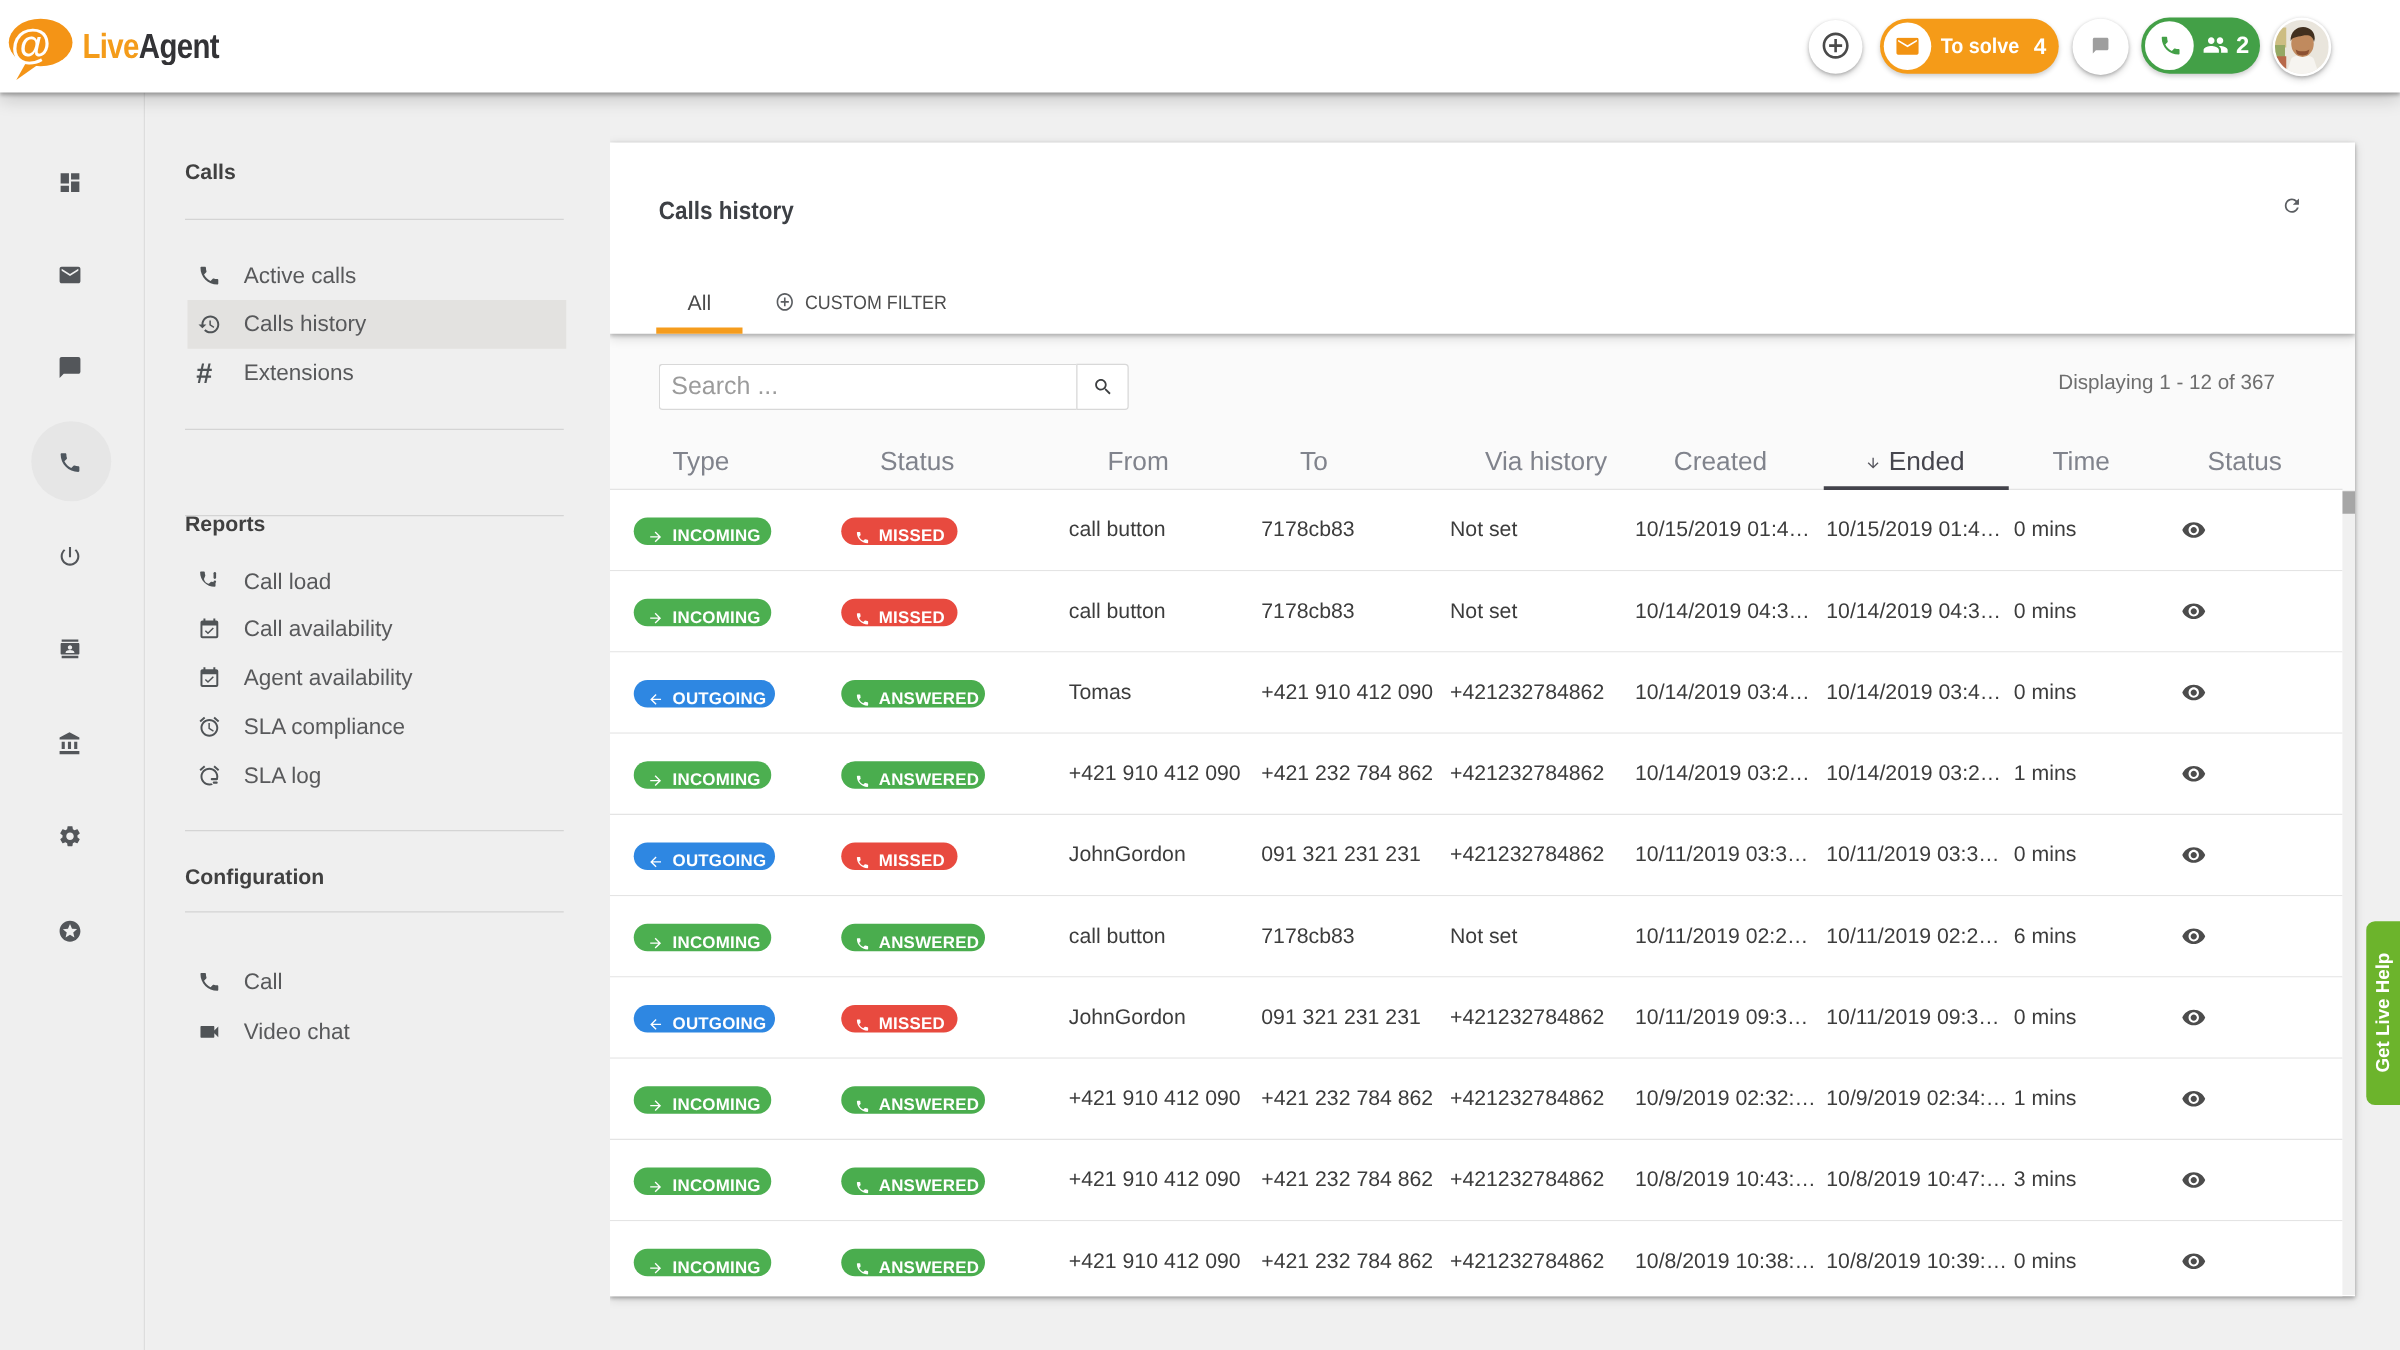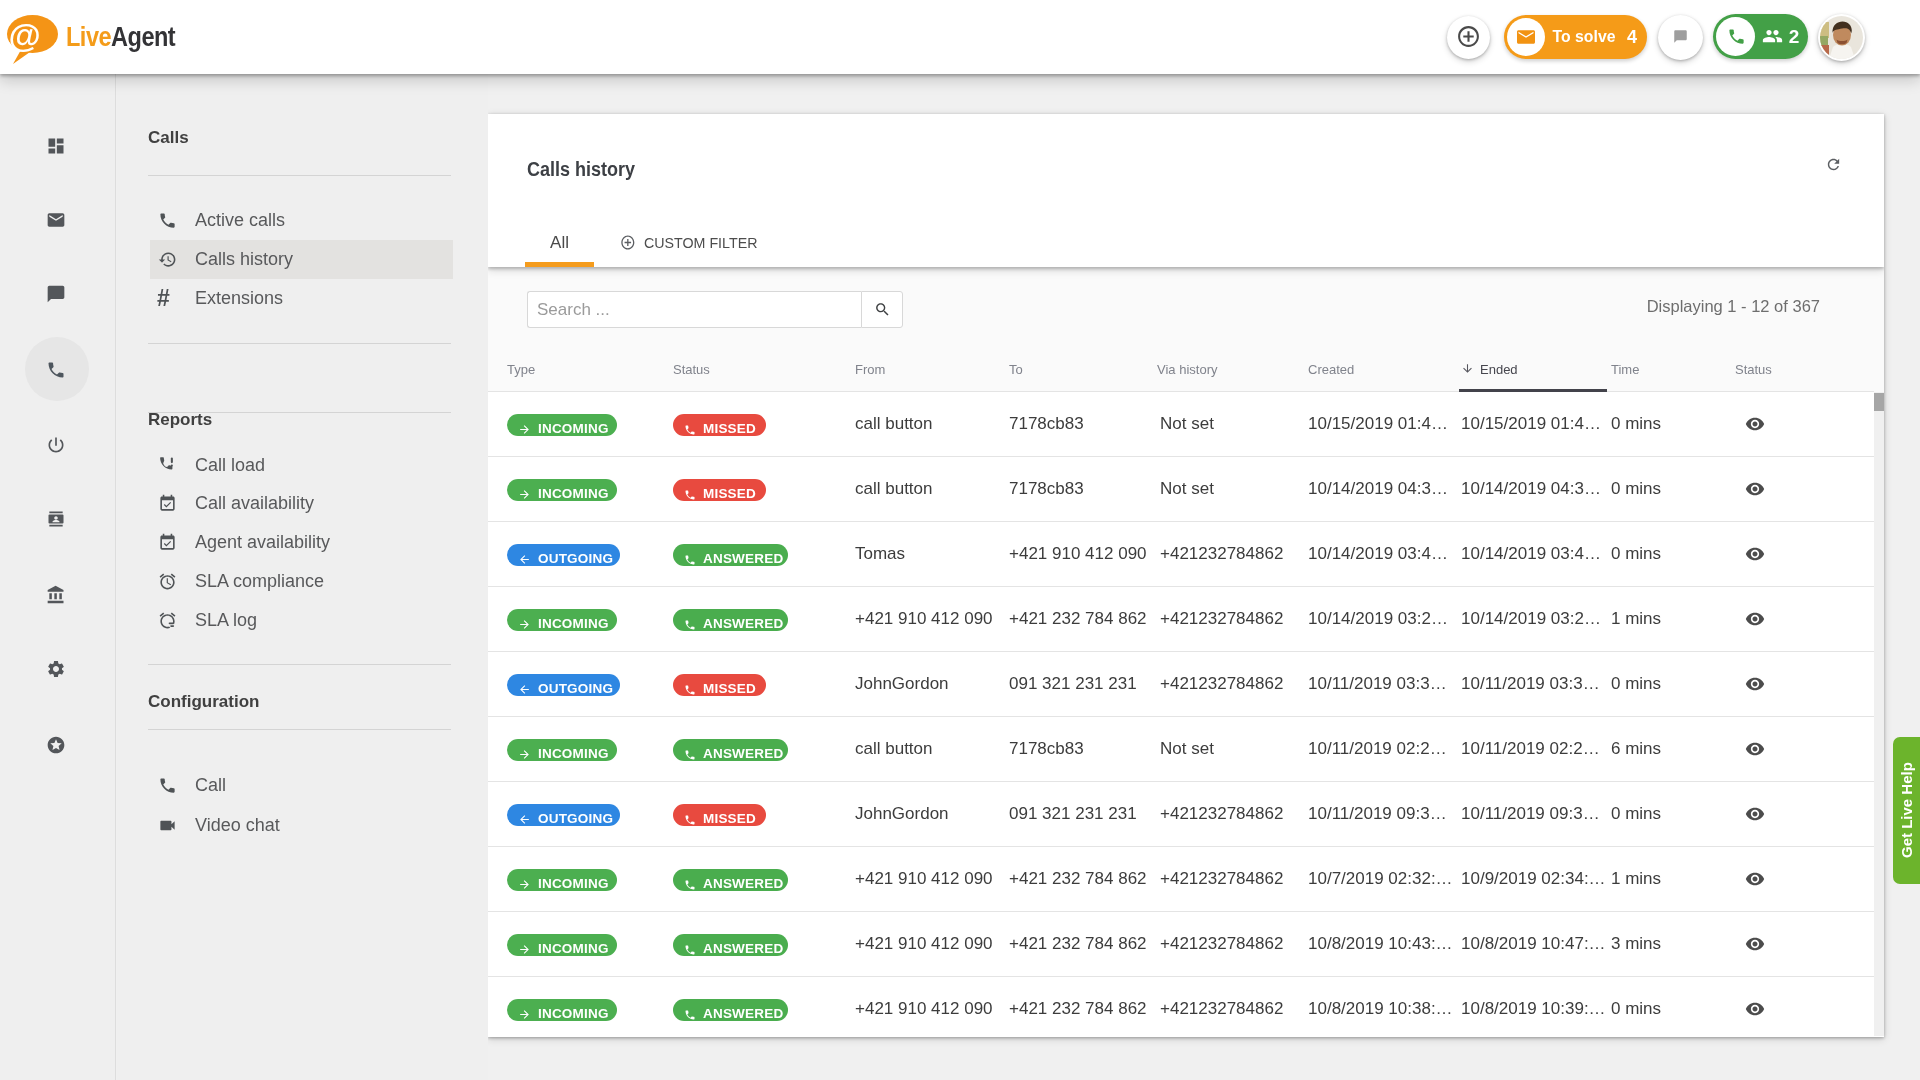--- a/index.html
+++ b/index.html
@@ -38,26 +38,26 @@
   box-shadow:0 2px 3px rgba(0,0,0,.22), 0 4px 8px rgba(0,0,0,.12); }
 #cardtitle { position:absolute; left:39px; top:43.5px; font-size:20px; font-weight:bold; color:#3d4045; transform:scaleX(0.9); transform-origin:left center; }
 #refreshic { position:absolute; left:1337px; top:42px; }
 #tab-all { position:absolute; left:37px; top:113px; width:69px; height:40px; text-align:center; font-size:17px; color:#4a4a4a; line-height:32px; }
 #tab-all .under { position:absolute; left:0; bottom:0; width:69px; height:5px; background:#f59c1d; }
 #tab-cf { position:absolute; left:132px; top:113px; height:40px; font-size:15.5px; color:#4d4d4d; line-height:32px; letter-spacing:0; transform:scaleX(0.92); transform-origin:left center; }
 #tab-cf svg { vertical-align:-3px; margin-right:9px; }
 
 #cardbody { position:absolute; left:0; top:153px; width:1396px; height:769px; background:#fafafa; }
 #search { position:absolute; left:39px; top:24px; height:37px; display:flex; }
-#search input { width:334px; height:37px; border:1px solid #d8d8d8; border-right:none; border-radius:3px 0 0 3px; background:#fff; padding:0 9px; font-size:17px; font-family:"Liberation Sans",sans-serif; color:#444; }
+#search input { width:334px; height:37px; border:1px solid #d8d8d8; border-right:none; border-radius:3px 0 0 3px; background:#fff; padding:0 9px; font-size:20px; font-family:"Liberation Sans",sans-serif; color:#444; }
 #search input::placeholder { color:#9b9b9b; }
 #search .sbtn { width:42px; height:37px; border:1px solid #d8d8d8; border-radius:0 3px 3px 0; background:#fff; display:flex; align-items:center; justify-content:center; }
 #displaying { position:absolute; right:64px; top:30px; font-size:16.5px; color:#6e6e6e; }
 
-.th { position:absolute; top:88px; height:30px; line-height:30px; font-size:13px; color:#80838c; }
+.th { position:absolute; top:88px; height:30px; line-height:30px; font-size:21px; color:#80838c;margin-left:31px; }
 #th-ended { color:#46464e; }
 #ended-under { position:absolute; left:971px; top:122px; width:148px; height:3px; background:#43434b; z-index:3;}
 #headline { position:absolute; left:0; top:124px; width:1386px; height:1px; background:#e4e4e4; }
 
 #rows { position:absolute; left:0; top:125px; width:1386px; }
 .row { position:relative; width:1386px; height:65px; background:#fff; border-bottom:1px solid #e4e4e4; }
 .cell { position:absolute; top:0; height:64px; line-height:64px; font-size:17px; color:#3c3c3c; white-space:nowrap; }
 .c-from { left:367px; } .c-to { left:521px; } .c-via { left:672px; }
 .c-created { left:820px; } .c-ended { left:973px; } .c-time { left:1123px; }
 .badge { position:absolute; top:21.5px; height:22px; border-radius:11px; color:#fff; font-size:13.5px; font-weight:bold; letter-spacing:0.2px; display:flex; align-items:flex-end; }
@@ -346,21 +346,21 @@
       <div class="row">
           <div class="badge b-type b-in"><svg width="13" height="13" viewBox="0 0 24 24" fill="#fff">
               <path d="M12 4l-1.41 1.41L16.17 11H4v2h12.17l-5.58 5.59L12 20l8-8z"></path>
             </svg>INCOMING</div>
           <div class="badge b-status b-ans"><svg width="12" height="12" viewBox="0 0 24 24" fill="#fff">
               <path d="M6.62 10.79c1.44 2.83 3.76 5.14 6.59 6.59l2.2-2.2c.27-.27.67-.36 1.02-.24 1.12.37 2.33.57 3.57.57.55 0 1 .45 1 1V20c0 .55-.45 1-1 1-9.39 0-17-7.61-17-17 0-.55.45-1 1-1h3.5c.55 0 1 .45 1 1 0 1.25.2 2.45.57 3.57.11.35.03.74-.25 1.02l-2.2 2.2z"></path>
             </svg>ANSWERED</div>
           <div class="cell c-from">+421 910 412 090</div>
           <div class="cell c-to">+421 232 784 862</div>
           <div class="cell c-via">+421232784862</div>
-          <div class="cell c-created">10/7/2019 02:32:…</div>
+          <div class="cell c-created">10/9/2019 02:32:…</div>
           <div class="cell c-ended">10/9/2019 02:34:…</div>
           <div class="cell c-time">1 mins</div>
           <svg class="eye" width="20" height="14" viewBox="0 0 24 16" fill="#4c4c4c">
             <path d="M12 .5C7 .5 2.73 3.61 1 8c1.73 4.39 6 7.5 11 7.5s9.27-3.11 11-7.5C21.27 3.61 17 .5 12 .5zM12 13c-2.76 0-5-2.24-5-5s2.24-5 5-5 5 2.24 5 5-2.24 5-5 5zm0-8c-1.66 0-3 1.34-3 3s1.34 3 3 3 3-1.34 3-3-1.34-3-3-3z"></path>
           </svg>
         </div>
       <div class="row">
           <div class="badge b-type b-in"><svg width="13" height="13" viewBox="0 0 24 24" fill="#fff">
               <path d="M12 4l-1.41 1.41L16.17 11H4v2h12.17l-5.58 5.59L12 20l8-8z"></path>
             </svg>INCOMING</div>

